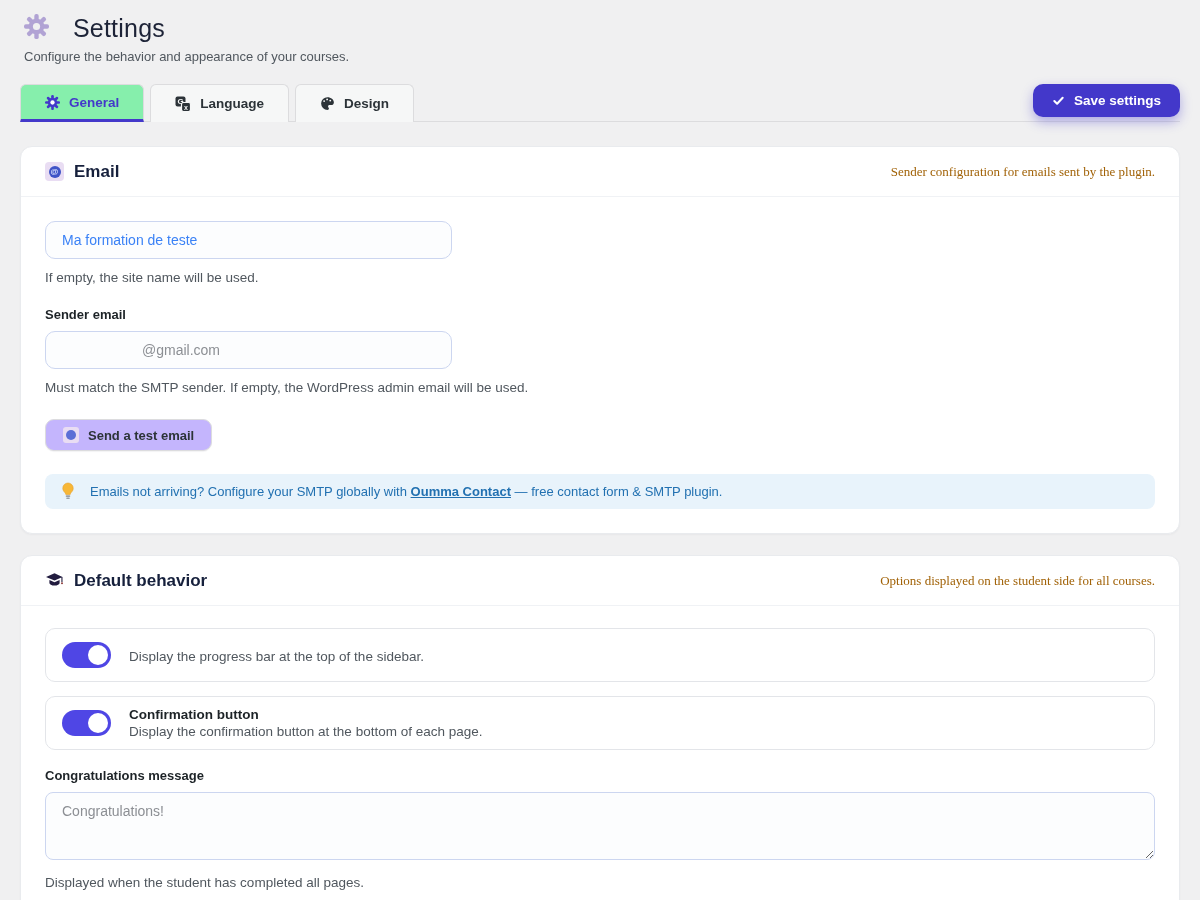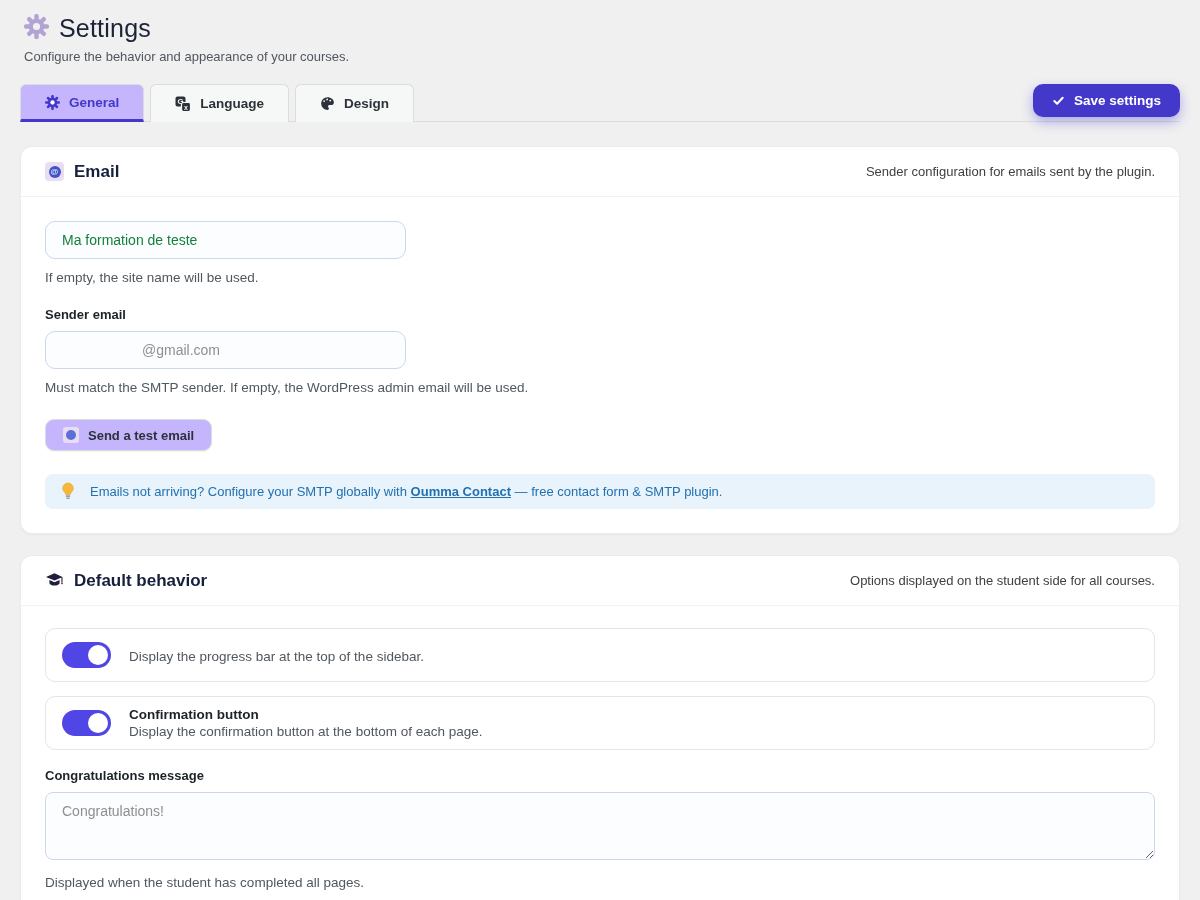--- a/index.html
+++ b/index.html
@@ -5,35 +5,35 @@
   * { margin:0; padding:0; box-sizing:border-box; }
   html,body { width:1200px; height:900px; }
   body {
     font-family:"Liberation Sans","DejaVu Sans",sans-serif;
     background:#f0f0f1; color:#1d2327; overflow:hidden;
   }
   .page { padding:14px 20px 0 20px; }
 
   
   .page-header { padding-left:4px; }
-  .title-row { display:flex; align-items:center; gap:10px;text-align:right; }
+  .title-row { display:flex; align-items:center; gap:24px;text-align:right; }
   .title-row h1 { font-size:25px; font-weight:500; color:#1d2337; letter-spacing:.2px; }
   .subtitle { font-size:13px; color:#50575e; margin-top:6px; }
 
   
   .tabbar { display:flex; align-items:flex-end; margin-top:20px; border-bottom:1px solid #dcdcde; }
   .tab {
     display:inline-flex; align-items:center; gap:9px;
     height:38px; padding:0 24px; margin-right:6px;
     font-size:13.5px; font-weight:600; color:#2c3338;
     background:#f6f7f7; border:1px solid #dcdcde; border-bottom:none;
     border-radius:6px 6px 0 0; cursor:pointer; margin-bottom:-1px;
   }
   .tab.active {
-    background:#c4b5fd; color:#4338ca; font-weight:700;
+    background:#86efac; color:#4338ca; font-weight:700;
     border-bottom:3px solid #4338ca; padding-bottom:0;
   }
   .tab .ticon { display:inline-flex; }
   .tabbar-spacer { flex:1; }
   .save-btn {
     display:inline-flex; align-items:center; gap:9px;
     margin-bottom:4px; padding:9px 19px;
     background:#4338ca; color:#fff; font-size:13.5px; font-weight:700;
     border:none; border-radius:10px; cursor:pointer;
     box-shadow:0 5px 12px rgba(67,56,202,.38);
@@ -45,28 +45,28 @@
   .card {
     background:#fff; border:1px solid #e9ebee; border-radius:12px;
     box-shadow:0 1px 2px rgba(16,24,40,.04); margin-top:24px; overflow:hidden;
   }
   .card + .card { margin-top:21px; }
   .card-header {
     display:flex; align-items:center; justify-content:space-between;
     padding:14px 24px; border-bottom:1px solid #f0f2f5; min-height:50px;
   }
   .card-title { display:flex; align-items:center; gap:10px; font-size:17px; font-weight:700; color:#16203c; }
-  .card-hint { font-size:13px; color:#404040; }
+  .card-hint { font-size:13px; color:#a16207;font-family:Liberation Serif, serif; }
   .card-body { padding:22px 24px 24px 24px; }
 
   
   .field-label { display:block; font-size:13px; font-weight:700; color:#1d2327; margin-bottom:9px; }
   .text-input {
-    width:361px; height:38px; padding:0 16px;
-    font-size:14px; color:#15803d; font-family:inherit;
+    width:407px; height:38px; padding:0 16px;
+    font-size:14px; color:#3b82f6; font-family:inherit;
     background:#fcfdfe; border:1.5px solid #ccd6f0; border-radius:10px; outline:none;
   }
   .text-input::placeholder { color:#8c8f94; }
   .email-indent { padding-left:96px; }
   .help-text { font-size:13.5px; color:#50575e; margin-top:11px; }
   .field-group { margin-top:22px; }
   .field-group:first-child { margin-top:2px; }
 
   .test-btn {
     display:inline-flex; align-items:center; gap:9px; margin-top:24px;

